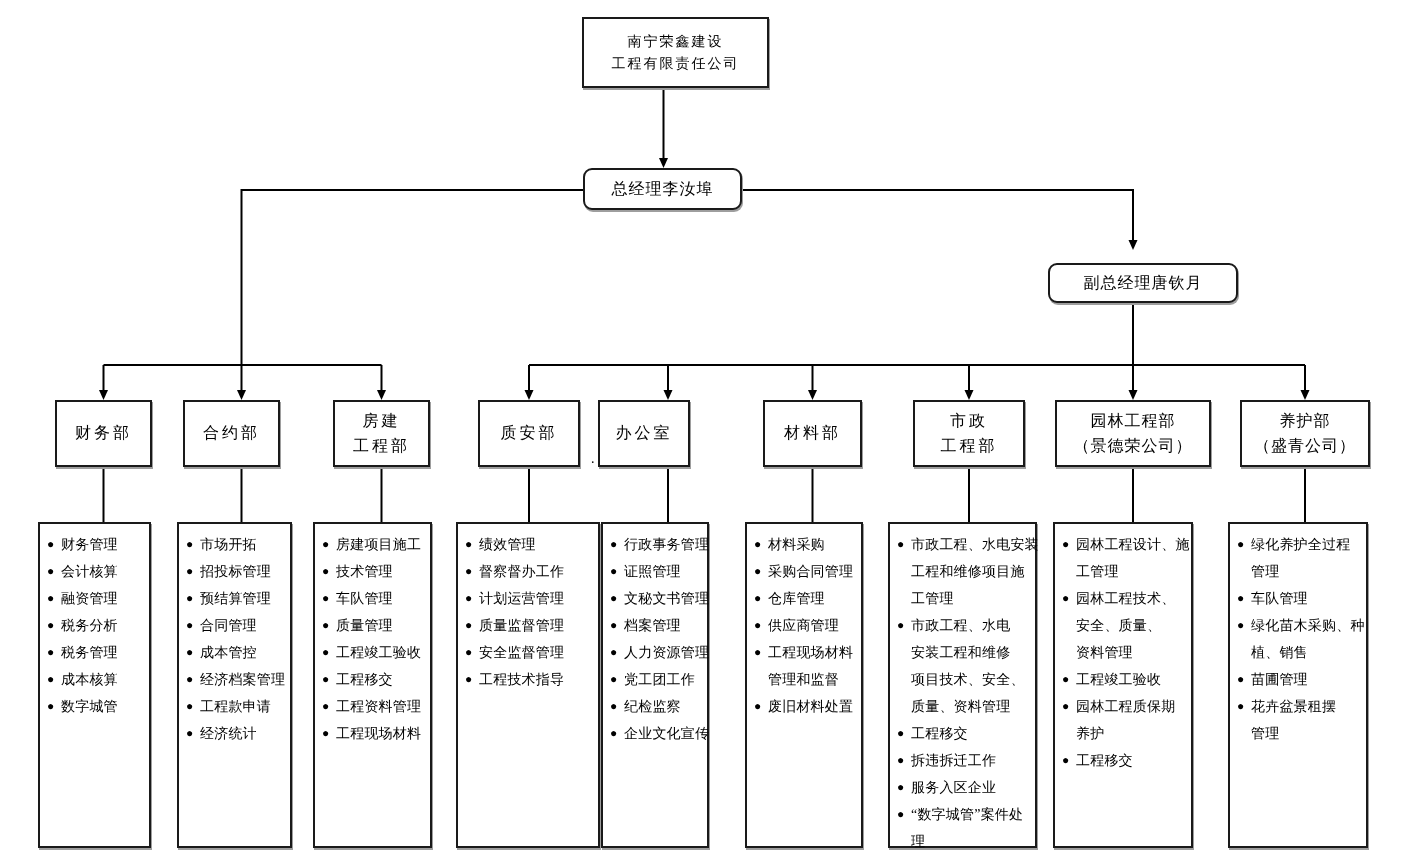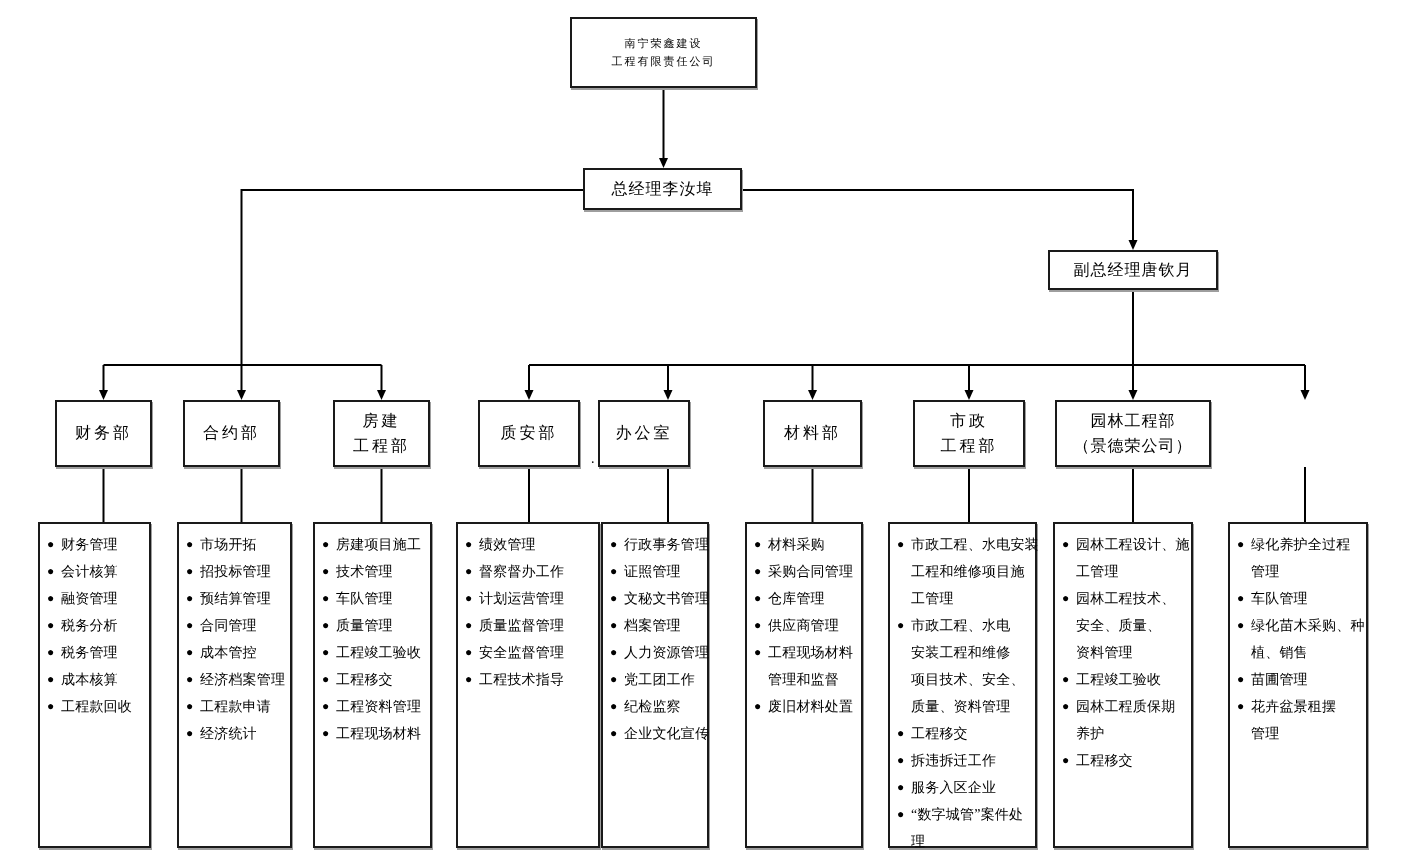--- a/index.html
+++ b/index.html
@@ -8,22 +8,22 @@
     font-family:"Liberation Serif","DejaVu Serif",serif;color:#000;
     overflow:hidden;
   }
   .wires{position:absolute;left:0;top:0;}
   .node{
     position:absolute;box-sizing:border-box;border:2px solid #1a1a1a;background:#fff;
     display:flex;flex-direction:column;align-items:center;justify-content:center;
     text-align:center;box-shadow:1px 2px 0 #9e9e9e;
   }
   .node .nline{display:block;line-height:1.55;}
-  .company{font-size:11px;letter-spacing:2px;}
-  .mgr{font-size:16px;letter-spacing:1px;}
+  .company{font-size:14px;letter-spacing:2px;margin-left:12px;}
+  .mgr{font-size:16px;letter-spacing:1px;border-radius:9px;}
   .dept{top:400px;height:67px;font-size:16px;letter-spacing:3px;}
   .list{
     position:absolute;box-sizing:border-box;border:2px solid #1a1a1a;background:#fff;
     top:522px;height:326px;box-shadow:1px 2px 0 #9e9e9e;
     padding:7px 19px 0 7px;font-size:14px;letter-spacing:0.2px;
   }
   .duty-item{margin:0;}
   .duty-line{line-height:27px;white-space:nowrap;}
   .duty-line .bullet{display:inline-block;width:14px;font-size:12px;vertical-align:1px;}
   .duty-line.cont{padding-left:14px;}
@@ -85,21 +85,21 @@
 
   <div class="node company" style="left:570px;top:17px;width:187px;height:71px">
     <span class="nline">南宁荣鑫建设</span>
     <span class="nline">工程有限责任公司</span>
   </div>
 
   <div class="node mgr" style="left:583px;top:168px;width:159px;height:42px">
     <span class="nline">总经理李汝埠</span>
   </div>
 
-  <div class="node mgr" style="left:1048px;top:250px;width:170px;height:40px">
+  <div class="node mgr" style="left:1048px;top:263px;width:190px;height:40px">
     <span class="nline">副总经理唐钦月</span>
   </div>
 
   <div class="node dept" style="left:55px;width:97px">
     <span class="nline">财务部</span>
     <span class="nline"></span>
   </div>
   <div class="node dept" style="left:183px;width:97px">
     <span class="nline">合约部</span>
     <span class="nline"></span>
@@ -121,20 +121,24 @@
     <span class="nline"></span>
   </div>
   <div class="node dept" style="left:913px;width:112px">
     <span class="nline">市政</span>
     <span class="nline">工程部</span>
   </div>
   <div class="node dept" style="left:1055px;width:156px;letter-spacing:1px">
     <span class="nline">园林工程部</span>
     <span class="nline">（景德荣公司）</span>
   </div>
+  <div class="node dept" style="left:1240px;width:130px;letter-spacing:1px">
+    <span class="nline">养护部</span>
+    <span class="nline">（盛青公司）</span>
+  </div>
 
   <div class="list" style="left:38px;width:113px">
       <div class="duty-item">
         <div class="duty-line first"><span class="bullet">●</span><span>财务管理</span></div>
       </div>
       <div class="duty-item">
         <div class="duty-line first"><span class="bullet">●</span><span>会计核算</span></div>
       </div>
       <div class="duty-item">
         <div class="duty-line first"><span class="bullet">●</span><span>融资管理</span></div>
@@ -142,21 +146,21 @@
       <div class="duty-item">
         <div class="duty-line first"><span class="bullet">●</span><span>税务分析</span></div>
       </div>
       <div class="duty-item">
         <div class="duty-line first"><span class="bullet">●</span><span>税务管理</span></div>
       </div>
       <div class="duty-item">
         <div class="duty-line first"><span class="bullet">●</span><span>成本核算</span></div>
       </div>
       <div class="duty-item">
-        <div class="duty-line first"><span class="bullet">●</span><span>工程款回收</span></div>
+        <div class="duty-line first"><span class="bullet">●</span><span>数字城管</span></div>
       </div>
     </div>
   <div class="list" style="left:177px;width:115px">
       <div class="duty-item">
         <div class="duty-line first"><span class="bullet">●</span><span>市场开拓</span></div>
       </div>
       <div class="duty-item">
         <div class="duty-line first"><span class="bullet">●</span><span>招投标管理</span></div>
       </div>
       <div class="duty-item">

